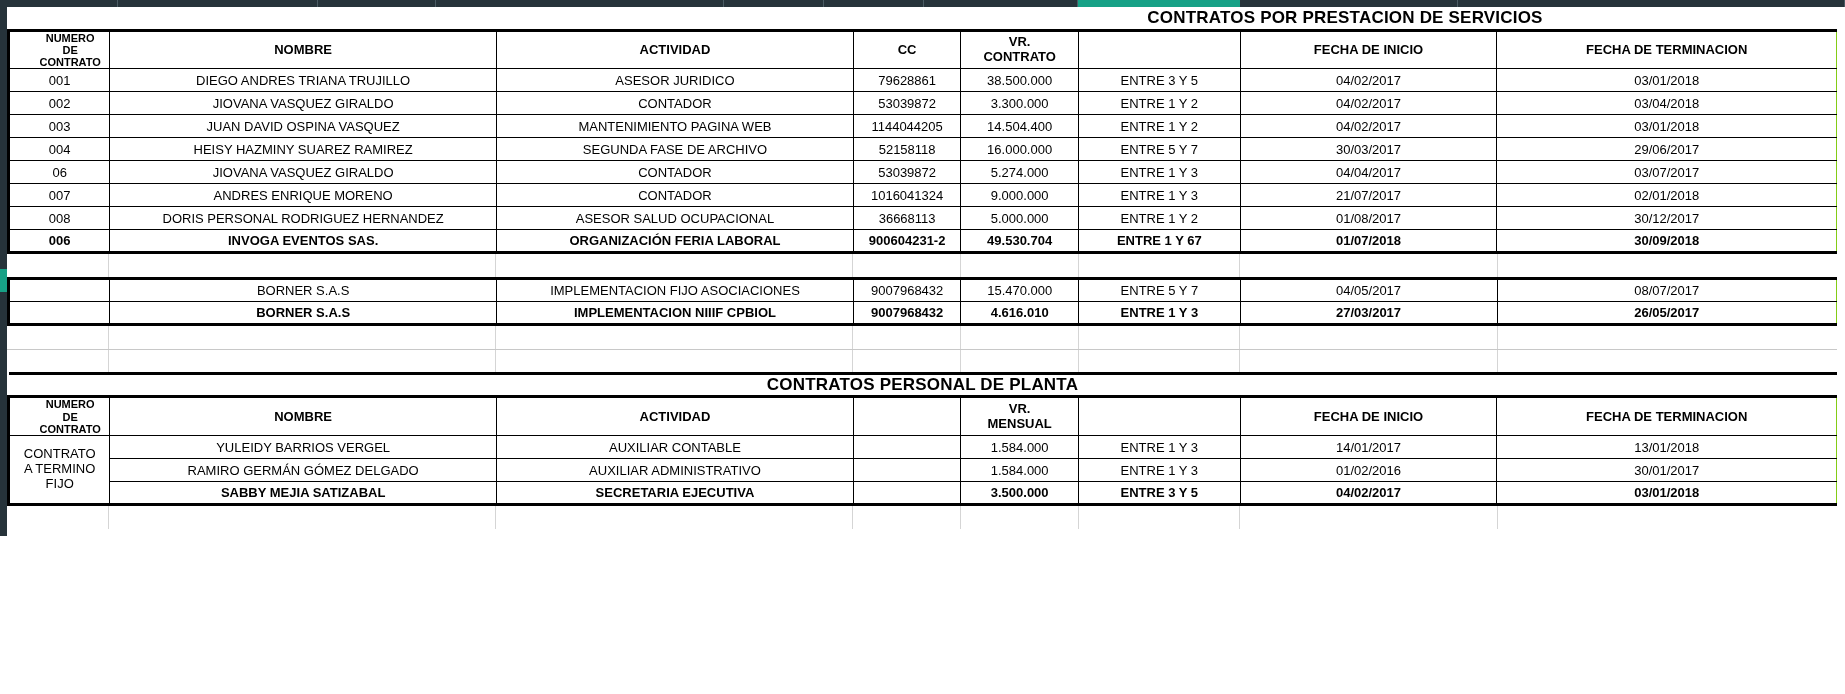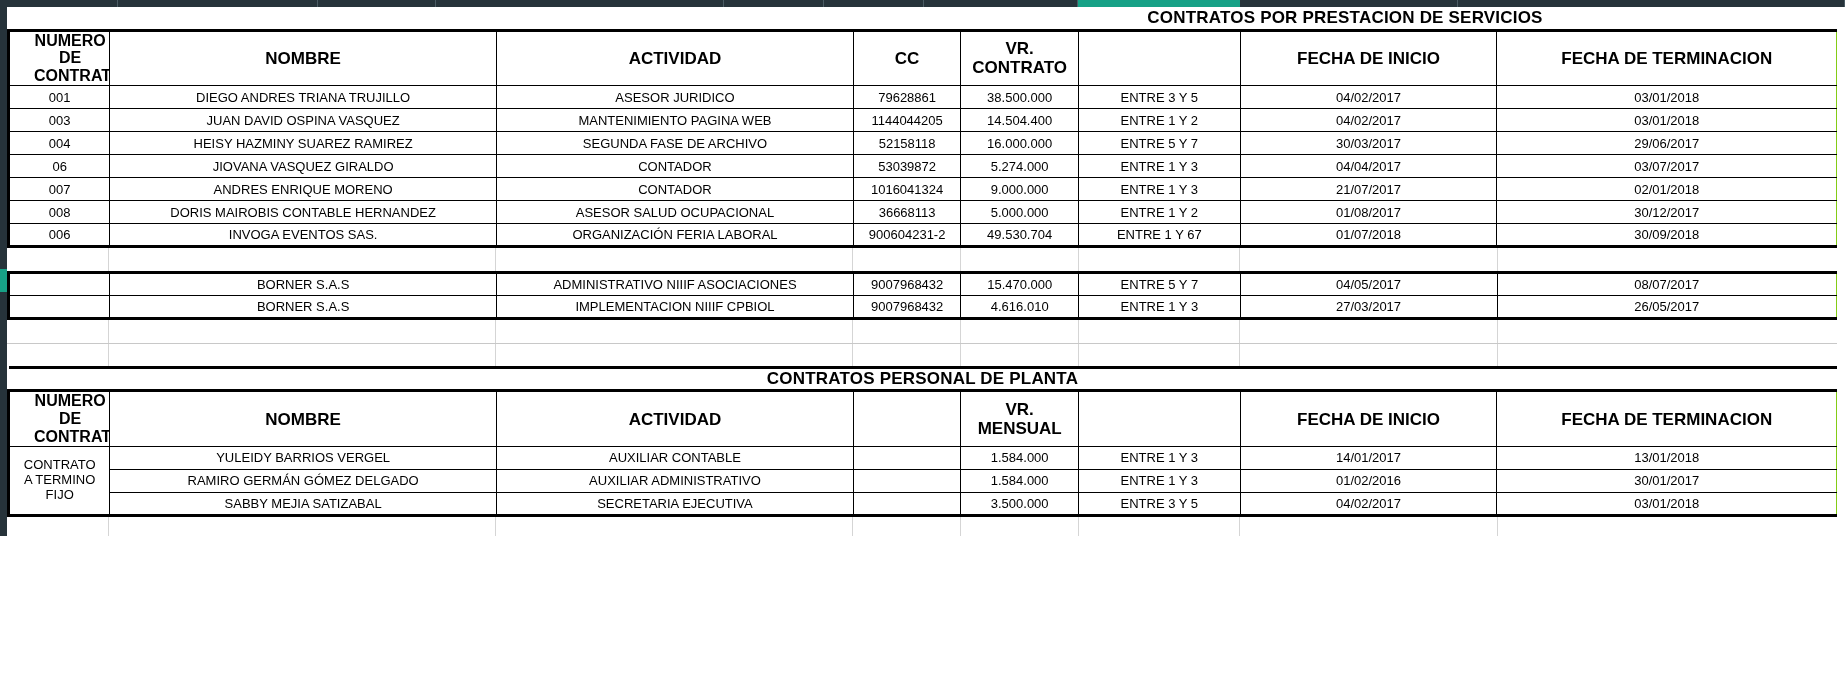--- a/index.html
+++ b/index.html
@@ -76,47 +76,47 @@
   .c1 { width: 328px; }
   .c2 { width: 303px; }
   .c3 { width: 91px; }
   .c4 { width: 100px; }
   .c5 { width: 137px; }
   .c6 { width: 218px; }
   .c7 { width: 288px; }
   .bb   { border-bottom: 1px solid #000; }
   .br   { border-right: 1px solid #000; }
   .btk-t{ border-top: 3px solid #000; }
-  .btk-b{ border-bottom: 3px solid #000; }
+  .btk-b{ border-bottom: 3px solid #000; font-weight: bold; }
   .btk-l{ border-left: 3px solid #000; }
   .btk-r{ border-right: 1px solid #84cc16; }
   .thin-b { border-bottom: 1px solid #c8c8c8; }
   .thin-r { border-right: 1px solid #d5d5d5; }
   .nob { border: none; }
 
   
   .banner td {
     background: #ececec;
     font-weight: bold;
     font-size: 17px;
     letter-spacing: .2px;
     height: 31px;
     text-align: center;
   }
 
   
   .hdr td {
     font-weight: bold;
-    font-size: 17px;
+    font-size: 13px;
     height: 65px;
     line-height: 1.12;
     white-space: normal;
   }
   .hdr td.small {
-    font-size: 16px;
+    font-size: 11px;
     padding-left: 24px;
   }
 
   
   .data td { font-size: 13px; height: 23px; }
 
   
   .spacer td { height: 23px; background:#ffffff; }
 
   .vmerge {
@@ -194,20 +194,30 @@
             <td class="bb btk-l br">001</td>
             <td class="bb br">DIEGO ANDRES TRIANA TRUJILLO</td>
             <td class="bb br">ASESOR JURIDICO</td>
             <td class="bb br">79628861</td>
             <td class="bb br">38.500.000</td>
             <td class="bb br">ENTRE 3 Y 5</td>
             <td class="bb br">04/02/2017</td>
             <td class="bb btk-r">03/01/2018</td>
           </tr>
           <tr class="data">
+            <td class="bb btk-l br">002</td>
+            <td class="bb br">JIOVANA VASQUEZ GIRALDO</td>
+            <td class="bb br">CONTADOR</td>
+            <td class="bb br">53039872</td>
+            <td class="bb br">3.300.000</td>
+            <td class="bb br">ENTRE 1 Y 2</td>
+            <td class="bb br">04/02/2017</td>
+            <td class="bb btk-r">03/04/2018</td>
+          </tr>
+          <tr class="data">
             <td class="bb btk-l br">003</td>
             <td class="bb br">JUAN DAVID OSPINA VASQUEZ</td>
             <td class="bb br">MANTENIMIENTO PAGINA WEB</td>
             <td class="bb br">1144044205</td>
             <td class="bb br">14.504.400</td>
             <td class="bb br">ENTRE 1 Y 2</td>
             <td class="bb br">04/02/2017</td>
             <td class="bb btk-r">03/01/2018</td>
           </tr>
           <tr class="data">
@@ -235,21 +245,21 @@
             <td class="bb br">ANDRES ENRIQUE MORENO</td>
             <td class="bb br">CONTADOR</td>
             <td class="bb br">1016041324</td>
             <td class="bb br">9.000.000</td>
             <td class="bb br">ENTRE 1 Y 3</td>
             <td class="bb br">21/07/2017</td>
             <td class="bb btk-r">02/01/2018</td>
           </tr>
           <tr class="data">
             <td class="bb btk-l br">008</td>
-            <td class="bb br">DORIS MAIROBIS CONTABLE HERNANDEZ</td>
+            <td class="bb br">DORIS PERSONAL RODRIGUEZ HERNANDEZ</td>
             <td class="bb br">ASESOR SALUD OCUPACIONAL</td>
             <td class="bb br">36668113</td>
             <td class="bb br">5.000.000</td>
             <td class="bb br">ENTRE 1 Y 2</td>
             <td class="bb br">01/08/2017</td>
             <td class="bb btk-r">30/12/2017</td>
           </tr>
           <tr class="data">
             <td class="btk-b btk-l br">006</td>
             <td class="btk-b br">INVOGA EVENTOS SAS.</td>
@@ -296,21 +306,21 @@
           <col class="c3">
         <col class="c4">
           <col class="c5">
           <col class="c6">
           <col class="c7">
       </colgroup>
       <tbody id="t1bbody">
           <tr class="data">
             <td class="btk-t bb btk-l br"></td>
             <td class="btk-t bb br">BORNER S.A.S</td>
-            <td class="btk-t bb br">ADMINISTRATIVO NIIIF ASOCIACIONES</td>
+            <td class="btk-t bb br">IMPLEMENTACION FIJO ASOCIACIONES</td>
             <td class="btk-t bb br">9007968432</td>
             <td class="btk-t bb br">15.470.000</td>
             <td class="btk-t bb br">ENTRE 5 Y 7</td>
             <td class="btk-t bb br">04/05/2017</td>
             <td class="btk-t bb btk-r">08/07/2017</td>
           </tr>
           <tr class="data">
             <td class="btk-b btk-l br"></td>
             <td class="btk-b br">BORNER S.A.S</td>
             <td class="btk-b br">IMPLEMENTACION NIIIF CPBIOL</td>

